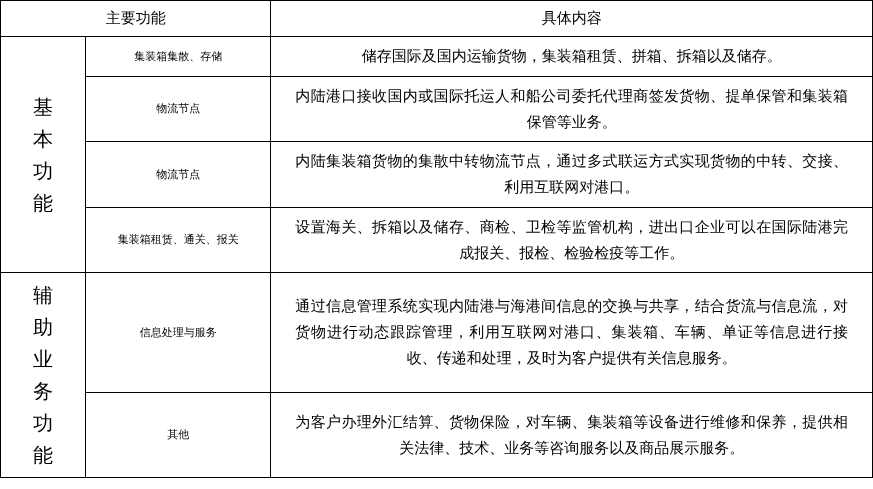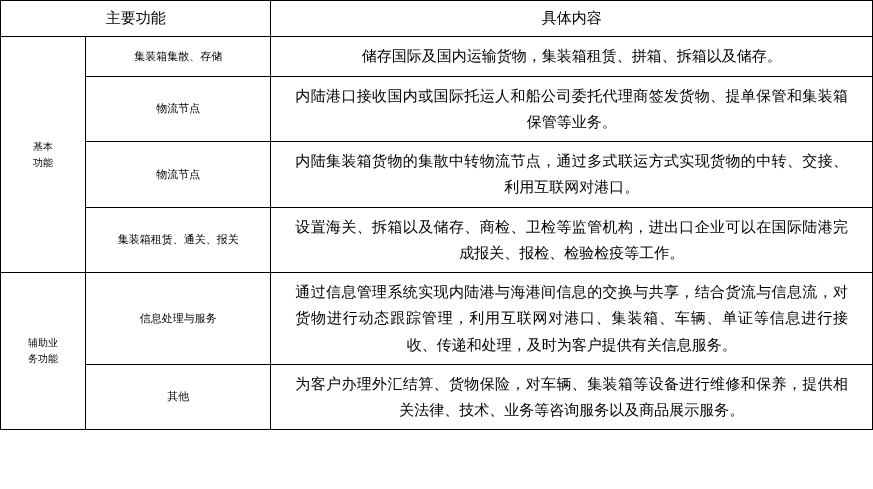--- a/index.html
+++ b/index.html
@@ -37,21 +37,21 @@
   .col-desc  { width: 601px; }
 
   .hdr {
     text-align: center;
     font-size: 15px;
     padding-top: 9px;
     padding-bottom: 9px;
   }
   .group-cell {
     text-align: center;
-    font-size: 10px;
+    font-size: 20px;
     line-height: 1.6;
   }
   .func-cell {
     text-align: center;
     font-size: 11px;
   }
   .desc-cell {
     text-align: justify;
     text-align-last: center;
     font-size: 15px;

